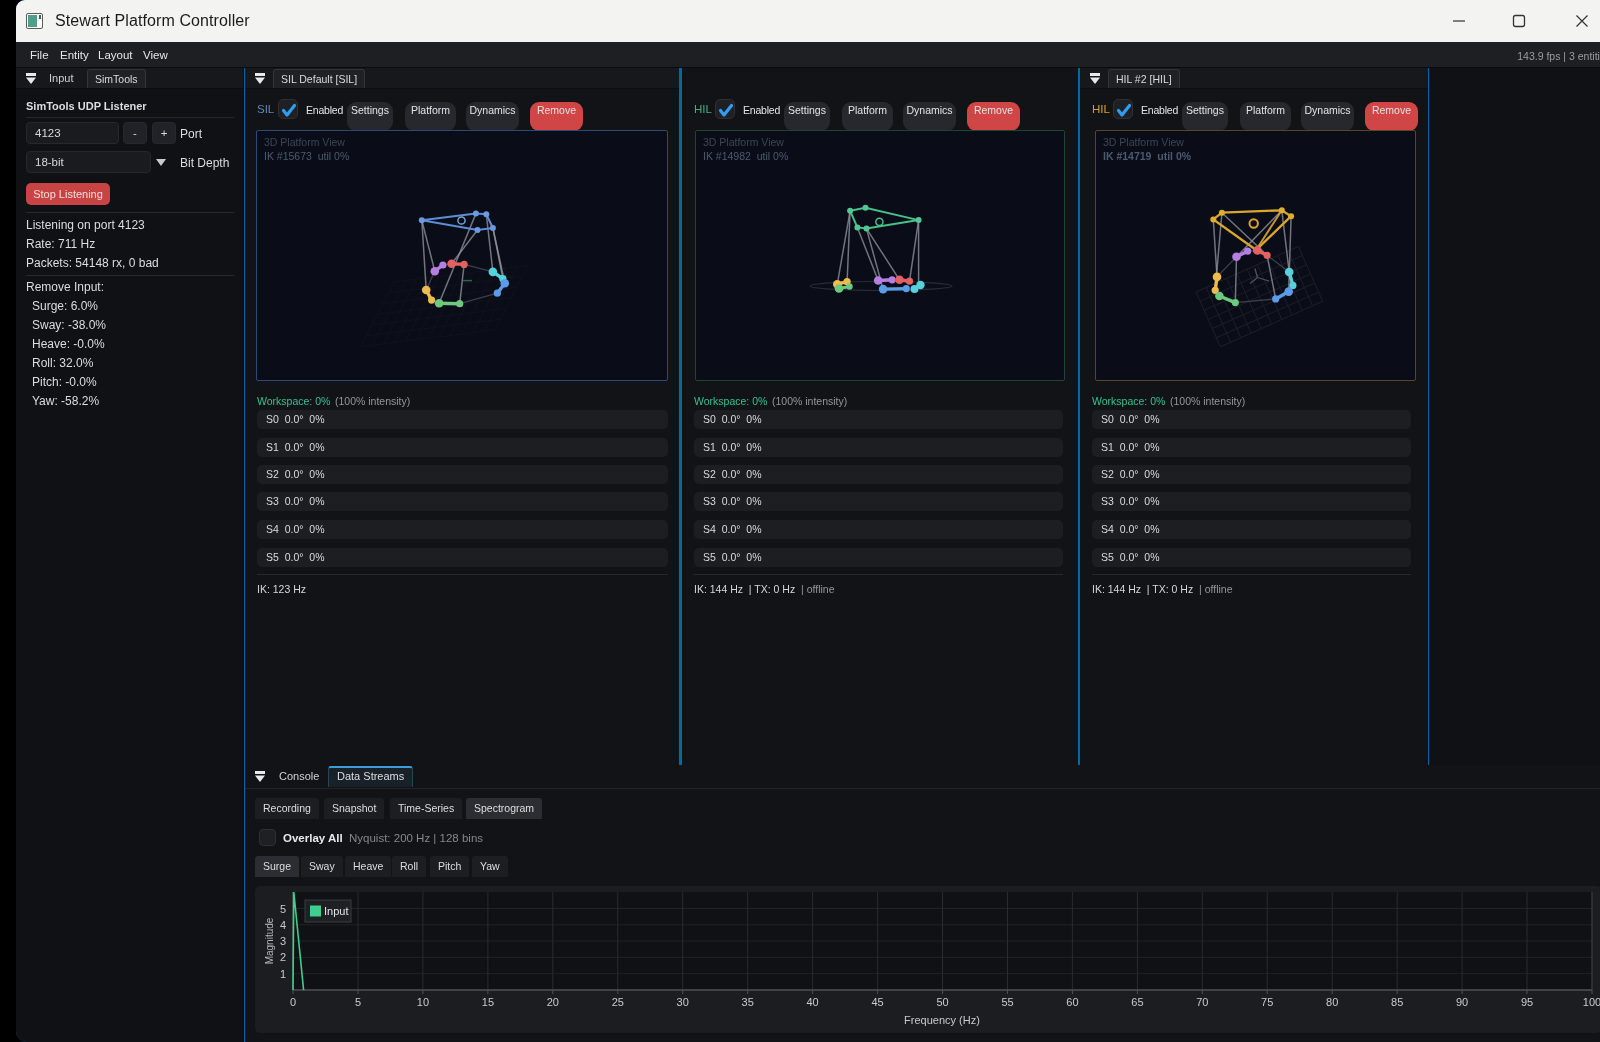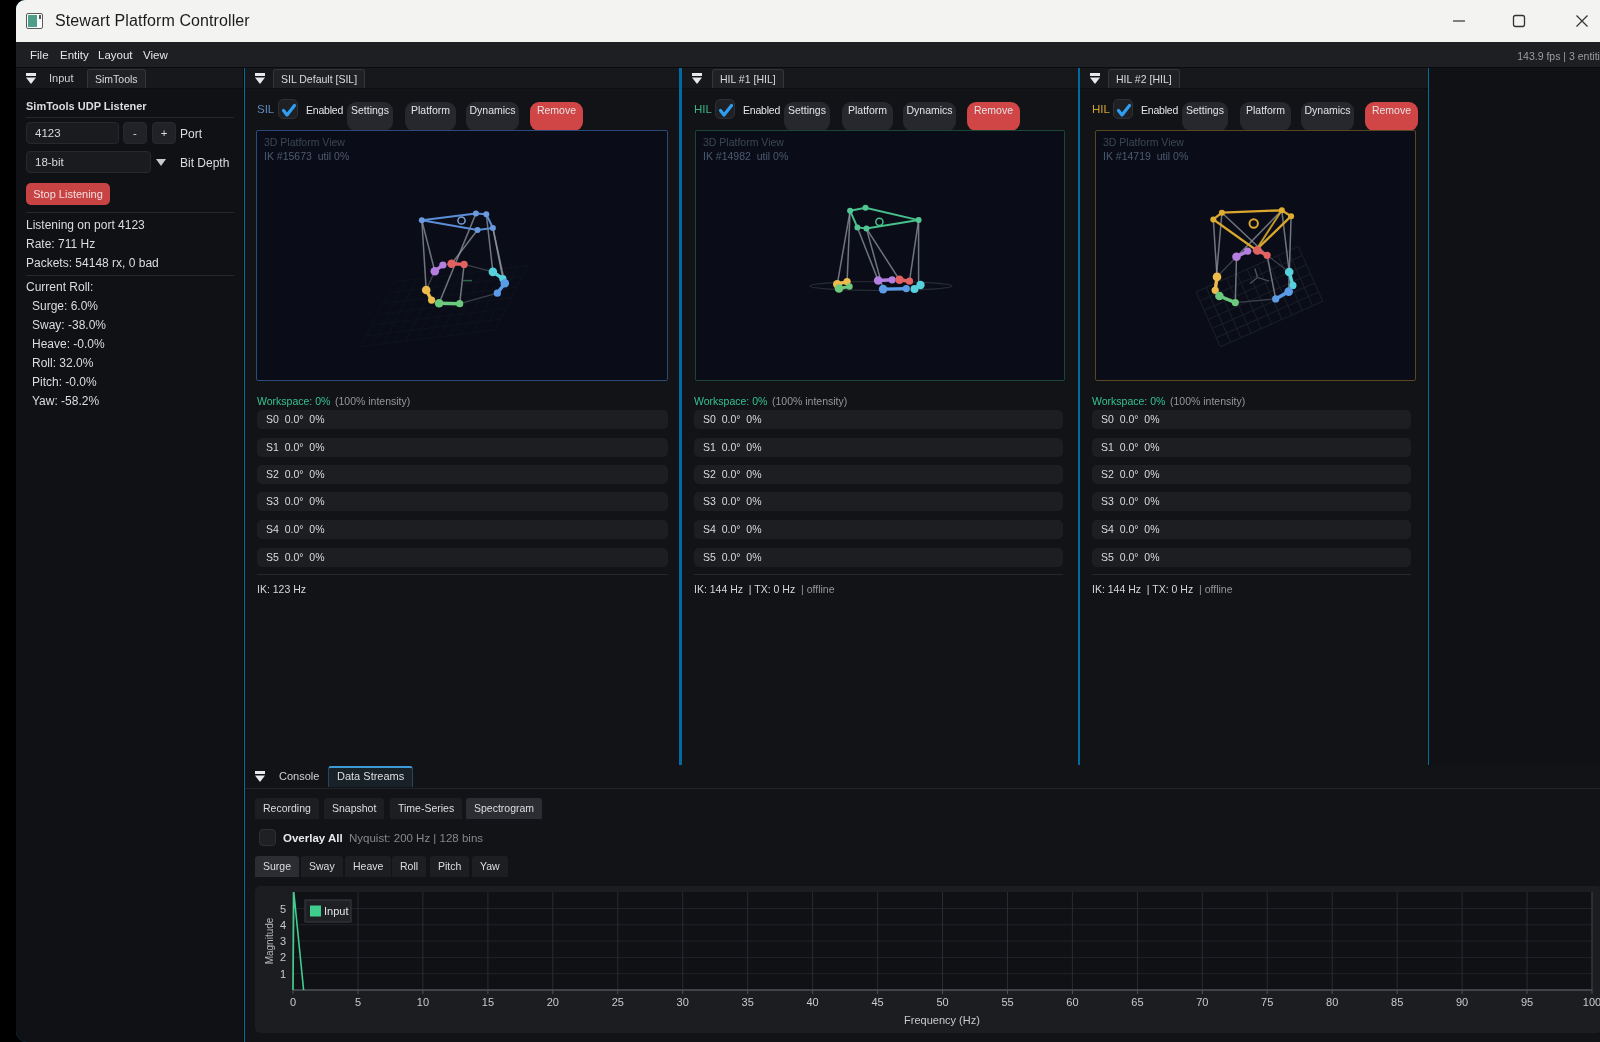--- a/index.html
+++ b/index.html
@@ -93,21 +93,21 @@
     <svg class="abs" style="left:140px; top:91px;" width="10" height="7">
         <path d="M0 0h10L5 7z" fill="#c9cacc"></path>
       </svg>
     <div class="ltext" style="left:164px; top:88px;">Bit Depth</div>
     <div id="stopbtn">Stop Listening</div>
     <div class="sep" style="left:10px; top:144px; width:208px;"></div>
     <div class="ltext teal" style="left:10px; top:150px;">Listening on port 4123</div>
     <div class="ltext" style="left:10px; top:169px;">Rate: 711 Hz</div>
     <div class="ltext" style="left:10px; top:188px;">Packets: 54148 rx, 0 bad</div>
     <div class="sep" style="left:10px; top:207px; width:208px;"></div>
-    <div class="ltext" style="left:10px; top:212px;">Current Roll:</div>
+    <div class="ltext" style="left:10px; top:212px;">Remove Input:</div>
     <div class="ltext" style="left:16px; top:231px;">Surge: 6.0%</div>
     <div class="ltext" style="left:16px; top:250px;">Sway: -38.0%</div>
     <div class="ltext" style="left:16px; top:269px;text-align:right;">Heave: -0.0%</div>
     <div class="ltext" style="left:16px; top:288px;">Roll: 32.0%</div>
     <div class="ltext" style="left:16px; top:307px;">Pitch: -0.0%</div>
     <div class="ltext" style="left:16px; top:326px;">Yaw: -58.2%</div>
   </div>
 
   <div class="panel" style="left:229px; width:434px; height:697px;">
   <div class="phead">
@@ -193,27 +193,20 @@
   <div class="sbar" style="left:12px; top:342px; width:411px;">S0&nbsp; 0.0°&nbsp; 0%</div>
   <div class="sbar" style="left:12px; top:370px; width:411px;">S1&nbsp; 0.0°&nbsp; 0%</div>
   <div class="sbar" style="left:12px; top:397px; width:411px;">S2&nbsp; 0.0°&nbsp; 0%</div>
   <div class="sbar" style="left:12px; top:424px; width:411px;">S3&nbsp; 0.0°&nbsp; 0%</div>
   <div class="sbar" style="left:12px; top:452px; width:411px;">S4&nbsp; 0.0°&nbsp; 0%</div>
   <div class="sbar" style="left:12px; top:480px; width:411px;">S5&nbsp; 0.0°&nbsp; 0%</div>
   <div class="sep" style="left:12px; top:506px; width:411px;"></div>
   <div class="iktext" style="left:12px; top:515px;">IK: 123 Hz</div>
 </div>
 <div class="panel" style="left:666px; width:396px; height:697px;">
-  <div class="phead">
-        <svg class="funnel" style="left:10px;" viewBox="0 0 10 11">
-          <rect x="0" y="0" width="10" height="3" fill="#e8e9ea"></rect>
-          <path d="M0 4.5h10L5 11z" fill="#e8e9ea"></path>
-        </svg>
-        <div class="ptab" style="left:30px;">HIL #1 [HIL]</div>
-      </div>
   <span class="abs" style="left:12px; top:35px; font-size:11.5px; color:#3cb27f;">HIL</span>
   <div class="chk" style="left:33px; top:31px;"><svg width="20" height="20" viewBox="0 0 20 20">
           <path d="M4.5 10.5l3.5 4.5 7.5-9.5" stroke="#2f9df2" stroke-width="3.2" fill="none" stroke-linecap="round" stroke-linejoin="round"></path>
         </svg></div>
   <span class="abs" style="left:61px; top:36px; font-size:10.5px; letter-spacing:-0.2px; color:#e4e5e7;">Enabled</span>
   <div class="pill" style="left:102px; top:34px; width:46px;">Settings</div>
   <div class="pill" style="left:160px; top:34px; width:51px;">Platform</div>
   <div class="pill" style="left:221px; top:34px; width:53px;">Dynamics</div>
   <div class="pill red" style="left:285px; top:34px; width:53px;">Remove</div>
   <div class="view3d" style="left:13px; top:62px; width:370px; height:251px; border:1px solid #1b4634;">
@@ -276,21 +269,21 @@
   <span class="abs" style="left:12px; top:35px; font-size:11.5px; color:#d0a035;">HIL</span>
   <div class="chk" style="left:33px; top:31px;"><svg width="20" height="20" viewBox="0 0 20 20">
           <path d="M4.5 10.5l3.5 4.5 7.5-9.5" stroke="#2f9df2" stroke-width="3.2" fill="none" stroke-linecap="round" stroke-linejoin="round"></path>
         </svg></div>
   <span class="abs" style="left:61px; top:36px; font-size:10.5px; letter-spacing:-0.2px; color:#e4e5e7;">Enabled</span>
   <div class="pill" style="left:102px; top:34px; width:46px;">Settings</div>
   <div class="pill" style="left:160px; top:34px; width:51px;">Platform</div>
   <div class="pill" style="left:221px; top:34px; width:53px;">Dynamics</div>
   <div class="pill red" style="left:285px; top:34px; width:53px;">Remove</div>
   <div class="view3d" style="left:15px; top:62px; width:321px; height:251px; border:1px solid #584722;">
-    <div class="vlabel">3D Platform View<br><span style="color:#4b5a70;">IK #14719&nbsp; util 0%</span></div>
+    <div class="vlabel">3D Platform View<br><span style="color:#4b5a70;font-weight:bold;">IK #14719&nbsp; util 0%</span></div>
     <svg class="abs" style="left:0;top:0;" width="319" height="249" viewBox="1080 131 319 249">
           <g transform="translate(1180,292) rotate(-24)" stroke="#242a36" stroke-width="1" opacity="0.6">
             <line x1="0" y1="0" x2="112" y2="0"></line>
             <line x1="0" y1="10" x2="112" y2="10"></line>
             <line x1="0" y1="20" x2="112" y2="20"></line>
             <line x1="0" y1="30" x2="112" y2="30"></line>
             <line x1="0" y1="40" x2="112" y2="40"></line>
             <line x1="0" y1="50" x2="112" y2="50"></line>
             <line x1="0" y1="60" x2="112" y2="60"></line>
             <line x1="0.0" y1="0" x2="0.0" y2="60"></line>

